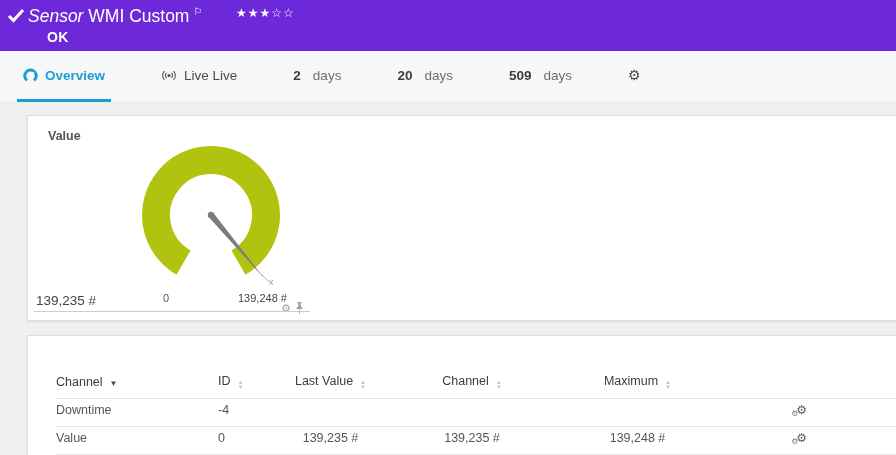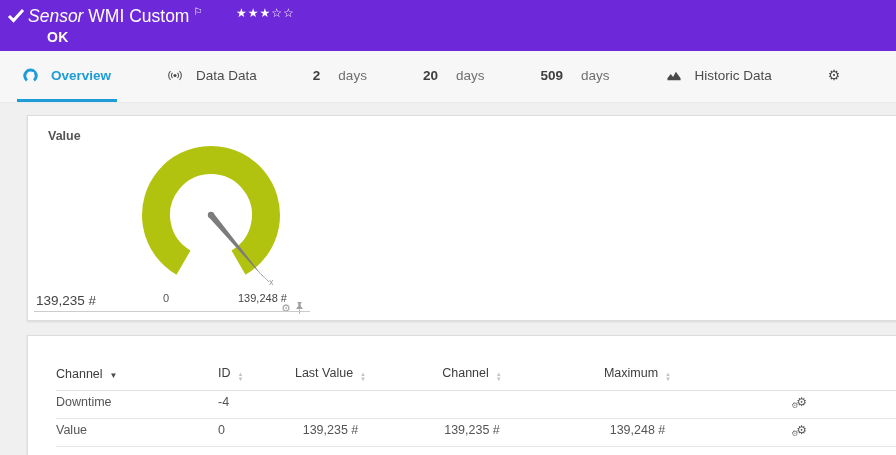--- a/index.html
+++ b/index.html
@@ -19,21 +19,21 @@
   .hdr-flag { font-size:10px; vertical-align:super; margin-left:4px; }
   .hdr-stars { position:absolute; left:236px; top:6px; font-size:12px; letter-spacing:1px; color:#fff; }
   .hdr-status { position:absolute; left:47px; top:29px; font-size:14px; font-weight:bold; letter-spacing:0.3px; }
 
   
   .tabs {
     height:52px; background:#f7f7f7; border-bottom:1px solid #eaeaea;
     display:flex; align-items:stretch; padding-left:17px;
   }
   .tab {
-    display:flex; align-items:center; gap:13px; padding:0 6px; margin-right:44px;
+    display:flex; align-items:center; gap:7px; padding:0 6px; margin-right:44px;
     font-size:13.5px; color:#4c4c4c; border-bottom:3px solid transparent; cursor:pointer;
     white-space:nowrap;
   }
   .tab.active { color:#1e9cd8; border-bottom-color:#1e9cd8; font-weight:bold; }
   .tab .num { font-weight:bold; color:#3e3e3e; margin-right:5px; }
   .tab .word { color:#6f6f6f;text-align:center; }
   .tab .glyph { font-size:14px; color:#4a4a4a; line-height:1; }
 
   
   .card {
@@ -48,21 +48,21 @@
   .g-x     { position:absolute; left:241px; top:161px; font-size:9px; color:#999; }
   .g-icons { position:absolute; left:253px; top:186px; color:#a0a0a0; display:flex; gap:4px; align-items:flex-end; }
   .g-icons .gearglyph { font-size:11px; line-height:1; cursor:pointer; }
   .g-current { position:absolute; left:8px; top:177px; font-size:13.5px; color:#444; }
   .g-axisline { position:absolute; left:6px; top:195px; width:276px; border-top:1px solid #ccc; }
 
   
   .table-card { margin-top:14px; height:140px; }
   table { border-collapse:collapse; table-layout:fixed; width:862px; margin-left:28px; font-size:12.5px; }
   th, td { text-align:left; font-weight:normal; }
-  thead th { color:#3d3d3d; padding:30px 0 8px; border-bottom:1px solid #e0e0e0; cursor:pointer; white-space:nowrap; }
+  thead th { color:#3d3d3d; padding:38px 0 8px; border-bottom:1px solid #e0e0e0; cursor:pointer; white-space:nowrap; }
   tbody td { color:#555; padding:4px 0 9px; border-bottom:1px solid #e7e7e7; }
   .col-num, .num-cell { text-align:center; }
   .col-actions { text-align:right; padding-right:0; }
   .sort {
     display:inline-flex; flex-direction:column; font-size:6px; line-height:5px;
     color:#c4c4c4; margin-left:7px; vertical-align:1px;
   }
   .sort-active { font-size:8px; color:#4a4a4a; margin-left:7px; }
   .gears { position:relative; display:inline-block; color:#5a5a5a; font-size:12px; line-height:1; cursor:pointer; padding-left:5px; }
   .gears .small-gear { position:absolute; left:0; bottom:-2px; font-size:8px; color:#7a7a7a; }
@@ -93,39 +93,33 @@
   <div class="tab">
     <svg width="16" height="15" viewBox="0 0 16 16">
       <g fill="none" stroke="#4a4a4a" stroke-width="1.1">
         <path d="M5.4 5.3 a3.6 3.6 0 0 0 0 5.4"></path>
         <path d="M3.2 3.4 a6.4 6.4 0 0 0 0 9.2"></path>
         <path d="M10.6 5.3 a3.6 3.6 0 0 1 0 5.4"></path>
         <path d="M12.8 3.4 a6.4 6.4 0 0 1 0 9.2"></path>
       </g>
       <circle cx="8" cy="8" r="1.7" fill="#4a4a4a"></circle>
     </svg>
-    <span>Data Data</span>
+    <span>Live Live</span>
   </div>
   <div class="tab">
     <span class="num">2</span>
     <span class="word">days</span>
   </div>
   <div class="tab">
     <span class="num">20</span>
     <span class="word">days</span>
   </div>
   <div class="tab">
     <span class="num">509</span>
     <span class="word">days</span>
-  </div>
-  <div class="tab">
-    <svg width="16" height="15" viewBox="0 0 16 16">
-      <path d="M1 13 L1 11 L4.5 6.5 L7 9.5 L10 4 L15 11 L15 13 Z" fill="#4a4a4a"></path>
-    </svg>
-    <span>Historic Data</span>
   </div>
   <div class="tab">
     <span class="glyph">⚙</span>
 
   </div>
 </nav>
 
 <section class="card gauge-card">
   <div class="g-title">Value</div>
 

